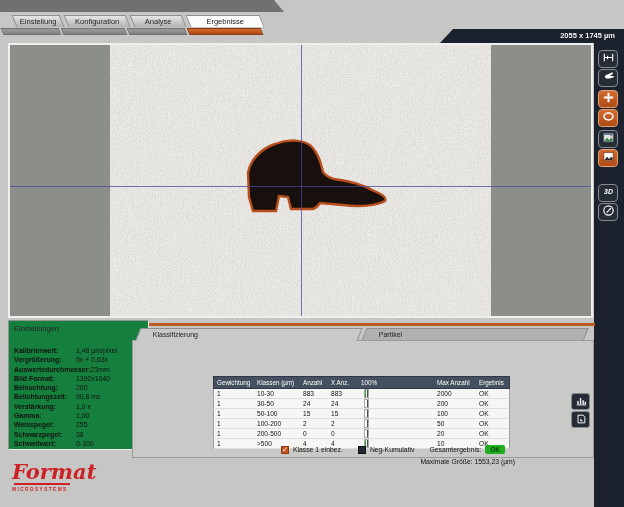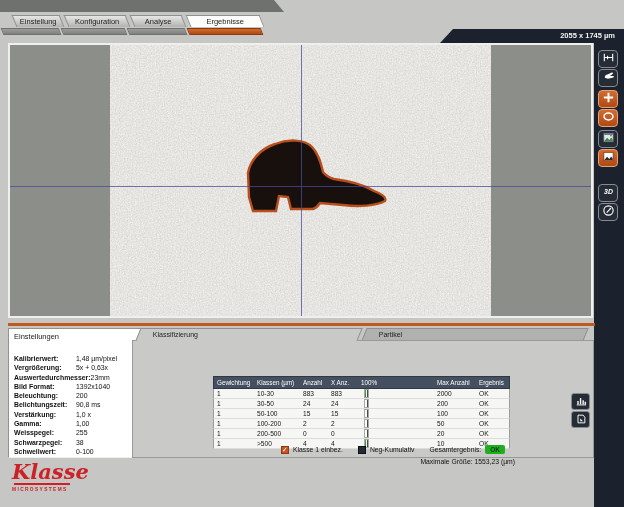--- a/index.html
+++ b/index.html
@@ -30,21 +30,21 @@
   .cross-h{height:1px;left:0;width:581px;background:rgba(72,72,160,.75);z-index:2;}
   
   .right-strip{left:594px;top:30px;width:30px;height:477px;background:#1b222e;}
   .tbtn{left:4px;width:20px;height:18px;border-radius:4px;border:1px solid #878b90;
        background:#262c36;box-sizing:border-box;display:flex;align-items:center;
        justify-content:center;cursor:pointer;}
   .tbtn.orange{background:linear-gradient(#d26c32,#b04a15);border-color:#e2a276;}
   .tbtn svg{width:13px;height:13px;}
   
   .accent-line{left:8px;top:323px;width:587px;height:3px;background:#bf5a1f;}
-  .settings-panel{left:8px;top:328px;width:141px;height:130px;background:#ffffff;
+  .settings-panel{left:8px;top:320px;width:141px;height:130px;background:#15803d;
        border:1px solid;border-color:#92938f #eeeeec #eeeeec #92938f;box-sizing:border-box;}
   .sp-title{font-size:7.5px;color:#222;padding:3px 0 0 5px;}
   .sp-rows{left:5px;top:25px;right:1px;}
   .sp-row{display:flex;font-size:6.9px;line-height:9.3px;color:#101010;white-space:nowrap;}
   .sp-row b{min-width:62px;font-weight:bold;}
   .results-panel{left:132px;top:328px;width:462px;height:130px;}
   .rtab{top:0;height:13px;transform:skewX(-22deg);box-sizing:border-box;
        background:#b1b2af;border:1px solid #8f908d;cursor:pointer;}
   .rtab.active{background:#c9cac7;border-bottom:none;z-index:3;}
   .rtab>span{display:block;transform:skewX(22deg);font-size:7px;line-height:12px;
@@ -341,16 +341,16 @@
           <span><svg viewBox="0 0 14 14">
               <path d="M3.5 2.5h6l2 2.5v6.5h-8z" fill="none" stroke="#fff" stroke-width="1.1"></path>
               <path d="M9.3 9.6L6.2 6.5v3.1z" fill="#fff"></path>
             </svg></span>
         </div>
       </div>
   </div>
 </div>
 
 <div class="abs logo">
-  <div class="logo-script">Klasse</div>
+  <div class="logo-script">Format</div>
   <div class="logo-rule"></div>
   <div class="logo-sub">MICROSYSTEMS</div>
 </div>
 
 </body></html>

